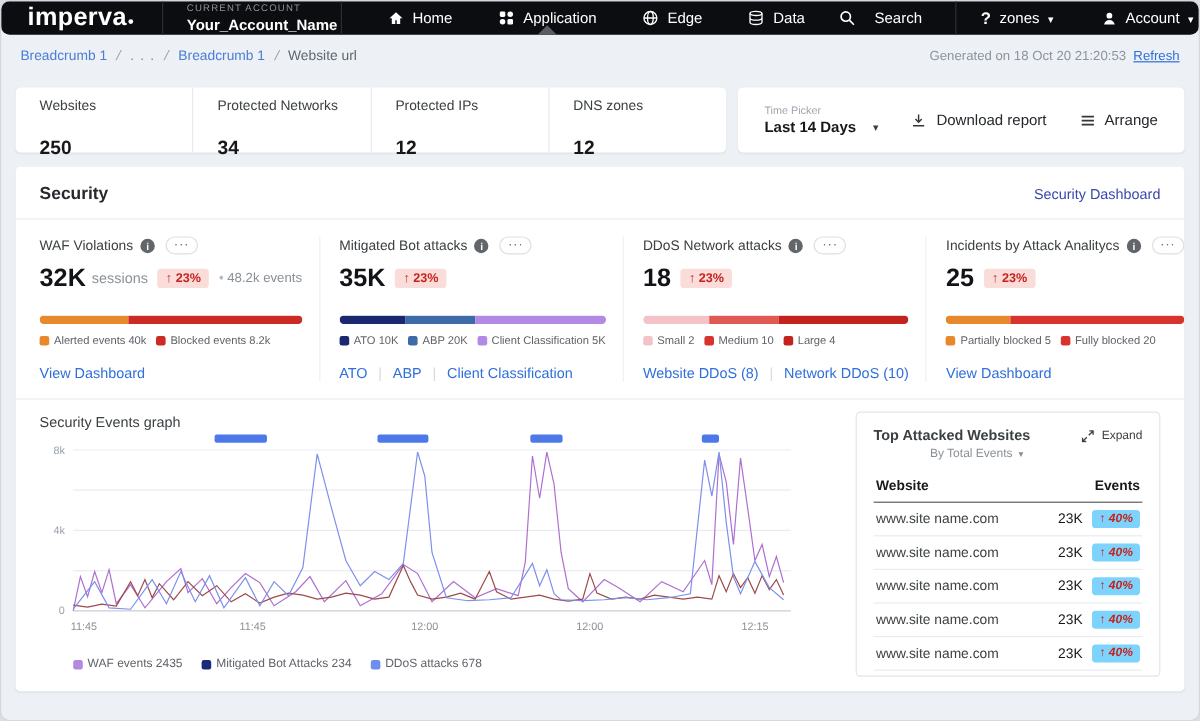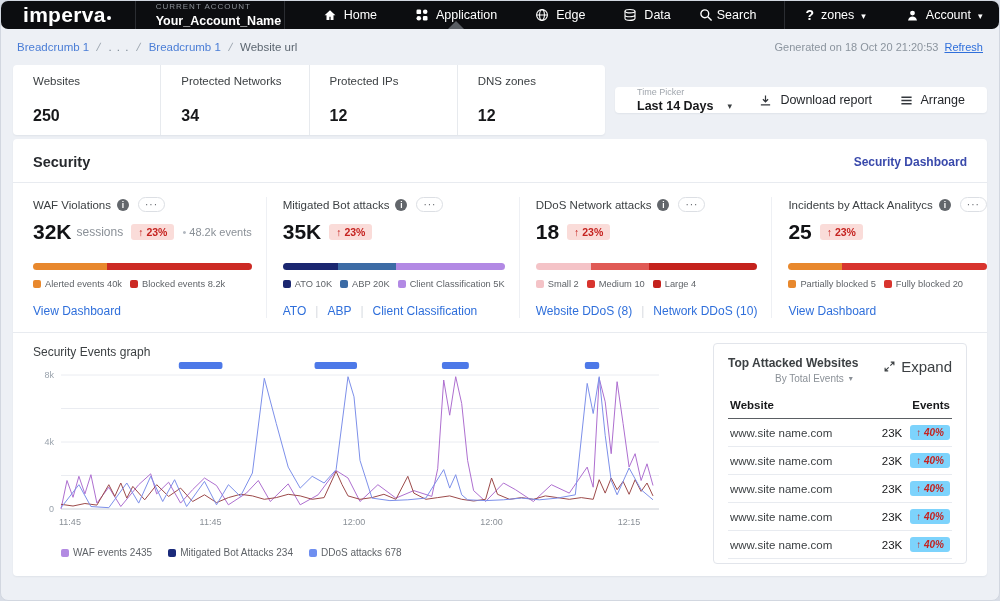--- a/index.html
+++ b/index.html
@@ -18,58 +18,58 @@
           display:flex; flex-direction:column; justify-content:center; min-width:150px; }
   .account-label { font-size:8px; color:#8d9298; letter-spacing:1px; }
   .account-name { font-size:12.5px; color:#fff; font-weight:bold; margin-top:3px; }
   .nav-items { display:flex; align-items:center; gap:38px; margin-left:38px; }
   .nav-item { display:flex; align-items:center; gap:7px; color:#fff; font-size:12.5px; position:relative;
           height:100%; cursor:pointer; }
   .nav-item.active::after { content:""; position:absolute; bottom:0; left:50%; transform:translateX(-50%);
           border-left:8px solid transparent; border-right:8px solid transparent; border-bottom:8px solid #595d63; }
   .nicon { display:flex; align-items:center; }
   .nav-right { margin-left:auto; display:flex; align-items:stretch; }
-  .search-btn { display:flex; gap:4px; align-items:center; color:#fff; font-size:12.5px; padding:0 28px; cursor:pointer; }
+  .search-btn { display:flex; gap:16px; align-items:center; color:#fff; font-size:12.5px; padding:0 28px; cursor:pointer; }
   .nav-divider { width:1px; background:#2b2d32; }
   .menu-btn { display:flex; gap:7px; align-items:center; color:#fff; font-size:12.5px; padding:0 20px; cursor:pointer; }
   .qmark { font-weight:bold; font-size:14px; }
   .chev { font-size:9px; color:#fff; margin-top:1px; }
 
   
   .crumb-bar { height:36px; display:flex; align-items:center; padding:0 16px; font-size:11.5px; }
   .crumb-link { color:#4a7dd6; cursor:pointer; }
   .crumb-muted { color:#7c8894; letter-spacing:1px; }
   .crumb-current { color:#5c6670; }
   .crumb-sep { color:#9aa3ad; margin:0 8px; transform:skewX(-14deg); display:inline-block; }
   .generated { margin-left:auto; color:#8b949e; font-size:11px; }
   .refresh { color:#2f6fdb; text-decoration:underline; margin-left:6px; font-size:11px; cursor:pointer; }
 
   
-  .stats-row { display:flex; margin:8px 12px 0; gap:10px; height:54px;align-items:center; }
+  .stats-row { display:flex; margin:8px 12px 0; gap:10px; height:54px; }
   .stats-card { background:#fff; border-radius:4px; display:flex; flex:1; box-shadow:0 1px 2px rgba(20,30,50,.06); }
   .stat-cell { flex:1; padding:10px 20px; border-right:1px solid #e7eaee; }
   .stat-cell:last-child { border-right:none; }
   .stat-label { font-size:11.5px; color:#3c4043; }
   .stat-value { font-size:16px; font-weight:bold; color:#17181a; margin-top:20px; }
   .toolbar-card { background:#fff; border-radius:4px; width:372px; display:flex; align-items:center;
           padding:0 22px; justify-content:space-between; box-shadow:0 1px 2px rgba(20,30,50,.06); }
   .time-picker { cursor:pointer; }
   .tp-label { font-size:9px; color:#a0a6ad; }
   .tp-value-row { display:flex; align-items:center; gap:14px; margin-top:2px; }
   .tp-value { font-size:12.5px; font-weight:bold; color:#17181a; }
   .tp-chev { font-size:9px; color:#3c4043; }
   .tool-btn { display:flex; align-items:center; gap:8px; font-size:12.5px; color:#24272b; cursor:pointer; }
 
   
   .security-panel { margin:12px 12px 0; background:#fff; border-radius:4px; height:437px;
           box-shadow:0 1px 2px rgba(20,30,50,.06); display:flex; flex-direction:column; overflow:hidden; }
   .sec-header { display:flex; justify-content:space-between; align-items:center; padding:15px 20px 12px;
           border-bottom:1px solid #e8ebf0; }
   .sec-title { font-size:14.5px; font-weight:bold; color:#26292d; }
-  .sec-link { font-size:12px; color:#3949ab; font-weight:bold; cursor:pointer; }
+  .sec-link { font-size:12px; color:#3949ab; font-weight:normal; cursor:pointer; }
 
   .cards-row { display:grid; grid-template-columns:1fr 1fr 1fr 1fr; padding:14px 20px 14px;
           border-bottom:1px solid #e8ebf0; }
   .metric-card { padding:0 14px 0 0; border-right:1px solid #eef0f4; }
   .metric-card + .metric-card { padding-left:16px; }
   .metric-card:last-child { border-right:none; padding-right:0; }
   .card-title-row { display:flex; align-items:center; gap:6px; font-size:11.5px; color:#3c4043; white-space:nowrap; }
   .info-icon { width:12px; height:12px; min-width:12px; border-radius:50%; background:#62666b; color:#fff;
           font-size:8.5px; display:inline-flex; align-items:center; justify-content:center; font-weight:bold; }
   .more-btn { margin-left:3px; border:1px solid #dcdfe4; border-radius:9px; padding:0 6px; font-size:10px;
@@ -97,21 +97,21 @@
   .graph-title { font-size:12px; color:#3c4043; }
   .chart-legend { display:flex; gap:16px; margin-top:0; padding-left:28px; }
   .chart-legend .legend-item { font-size:10px; }
 
   .top-attacked { width:254px; border:1px solid #e2e5eb; border-radius:4px; margin:2px 0 14px;
           padding:12px 14px 4px; align-self:flex-start; background:#fff; }
   .ta-header { display:flex; justify-content:space-between; align-items:flex-start; }
   .ta-title { font-size:12px; color:#3c4043; font-weight:bold; }
   .ta-sort { font-size:10px; color:#8a9097; margin-top:3px; display:flex; align-items:center; gap:5px; cursor:pointer;padding-left:47px; }
   .ta-sort .chev2 { font-size:8px; color:#8a9097; }
-  .expand-btn { display:flex; align-items:center; gap:6px; font-size:15px; color:#3c4043; cursor:pointer; margin-top:2px; }
+  .expand-btn { display:flex; align-items:center; gap:6px; font-size:10px; color:#3c4043; cursor:pointer; margin-top:2px; }
   .ta-table { margin-top:11px; }
   .ta-head { display:flex; justify-content:space-between; font-size:11.5px; font-weight:bold; color:#17181a;
           padding:4px 2px 7px; border-bottom:1.5px solid #5a5e63; }
   .ta-row { display:flex; justify-content:space-between; align-items:center; padding:6px 2px;
           border-bottom:1px solid #e8ebf0; }
   .ta-site { font-size:11.5px; color:#3c4043; }
   .ta-right { display:flex; align-items:center; gap:8px; }
   .ta-events { font-size:11.5px; color:#17181a; }
   .ta-badge { background:#7dd3fc; color:#c5221f; font-size:10px; font-weight:bold; padding:2px 6px; border-radius:3px;font-style:italic; }
 </style>

